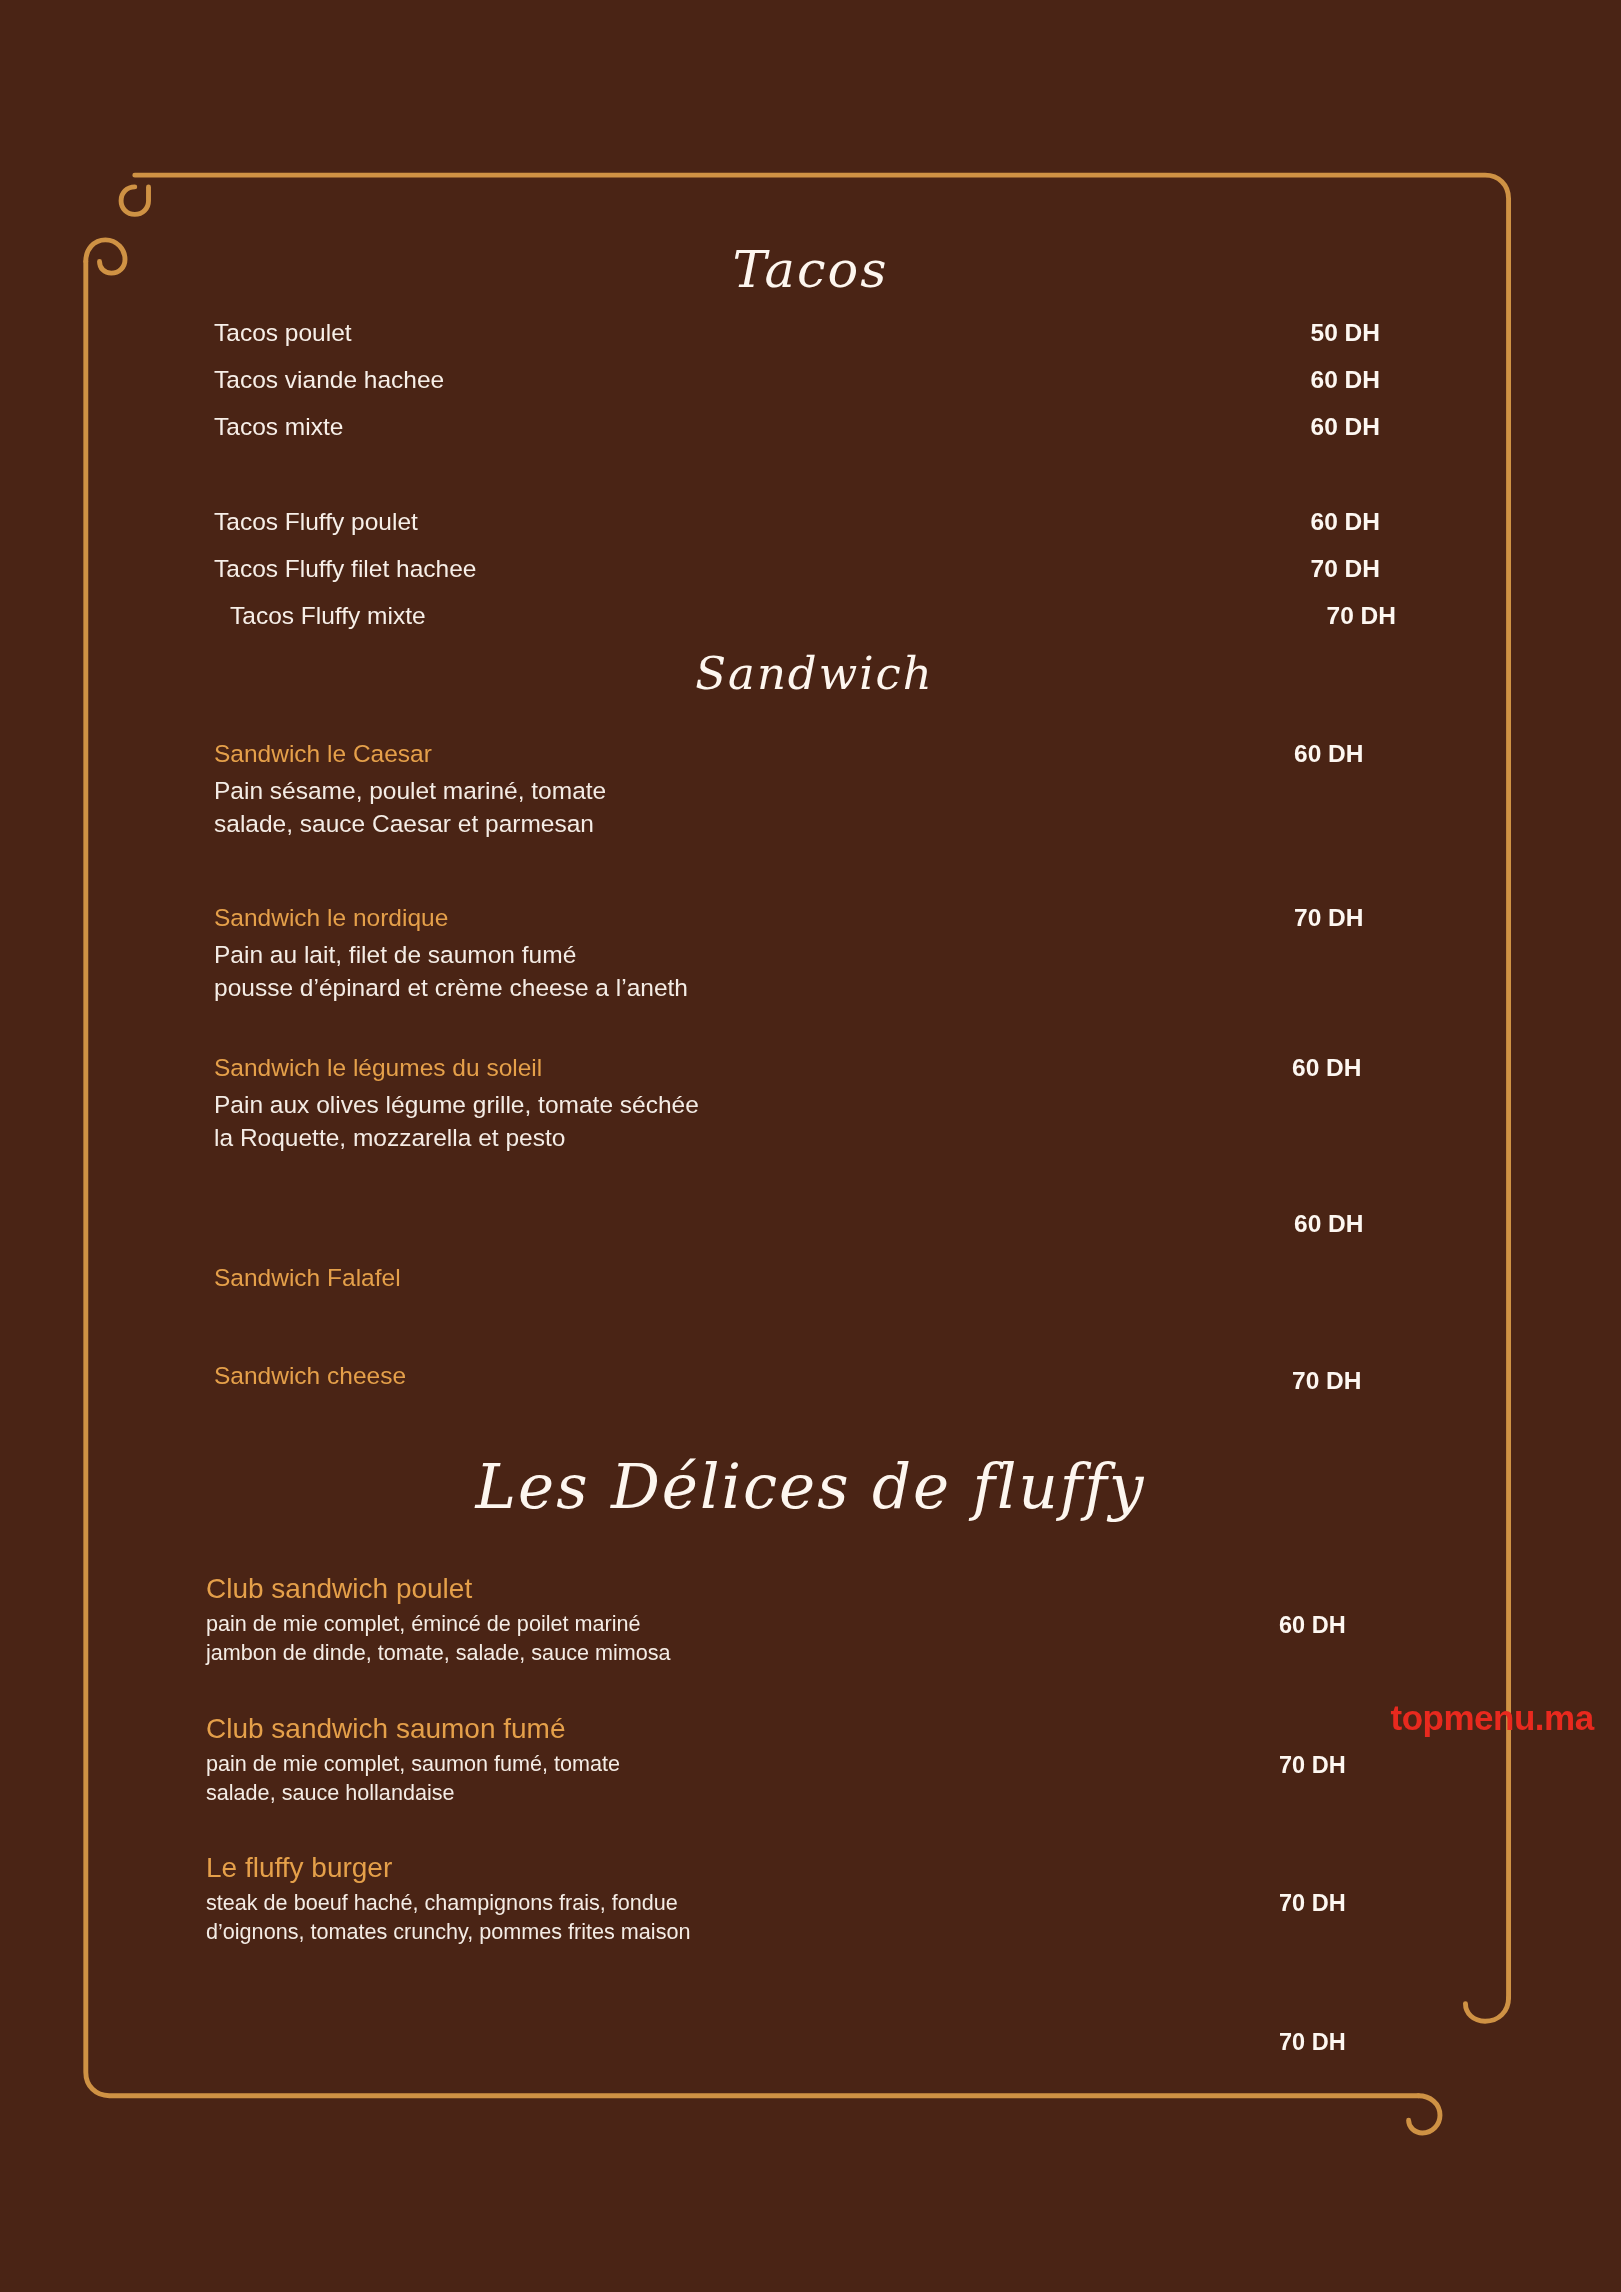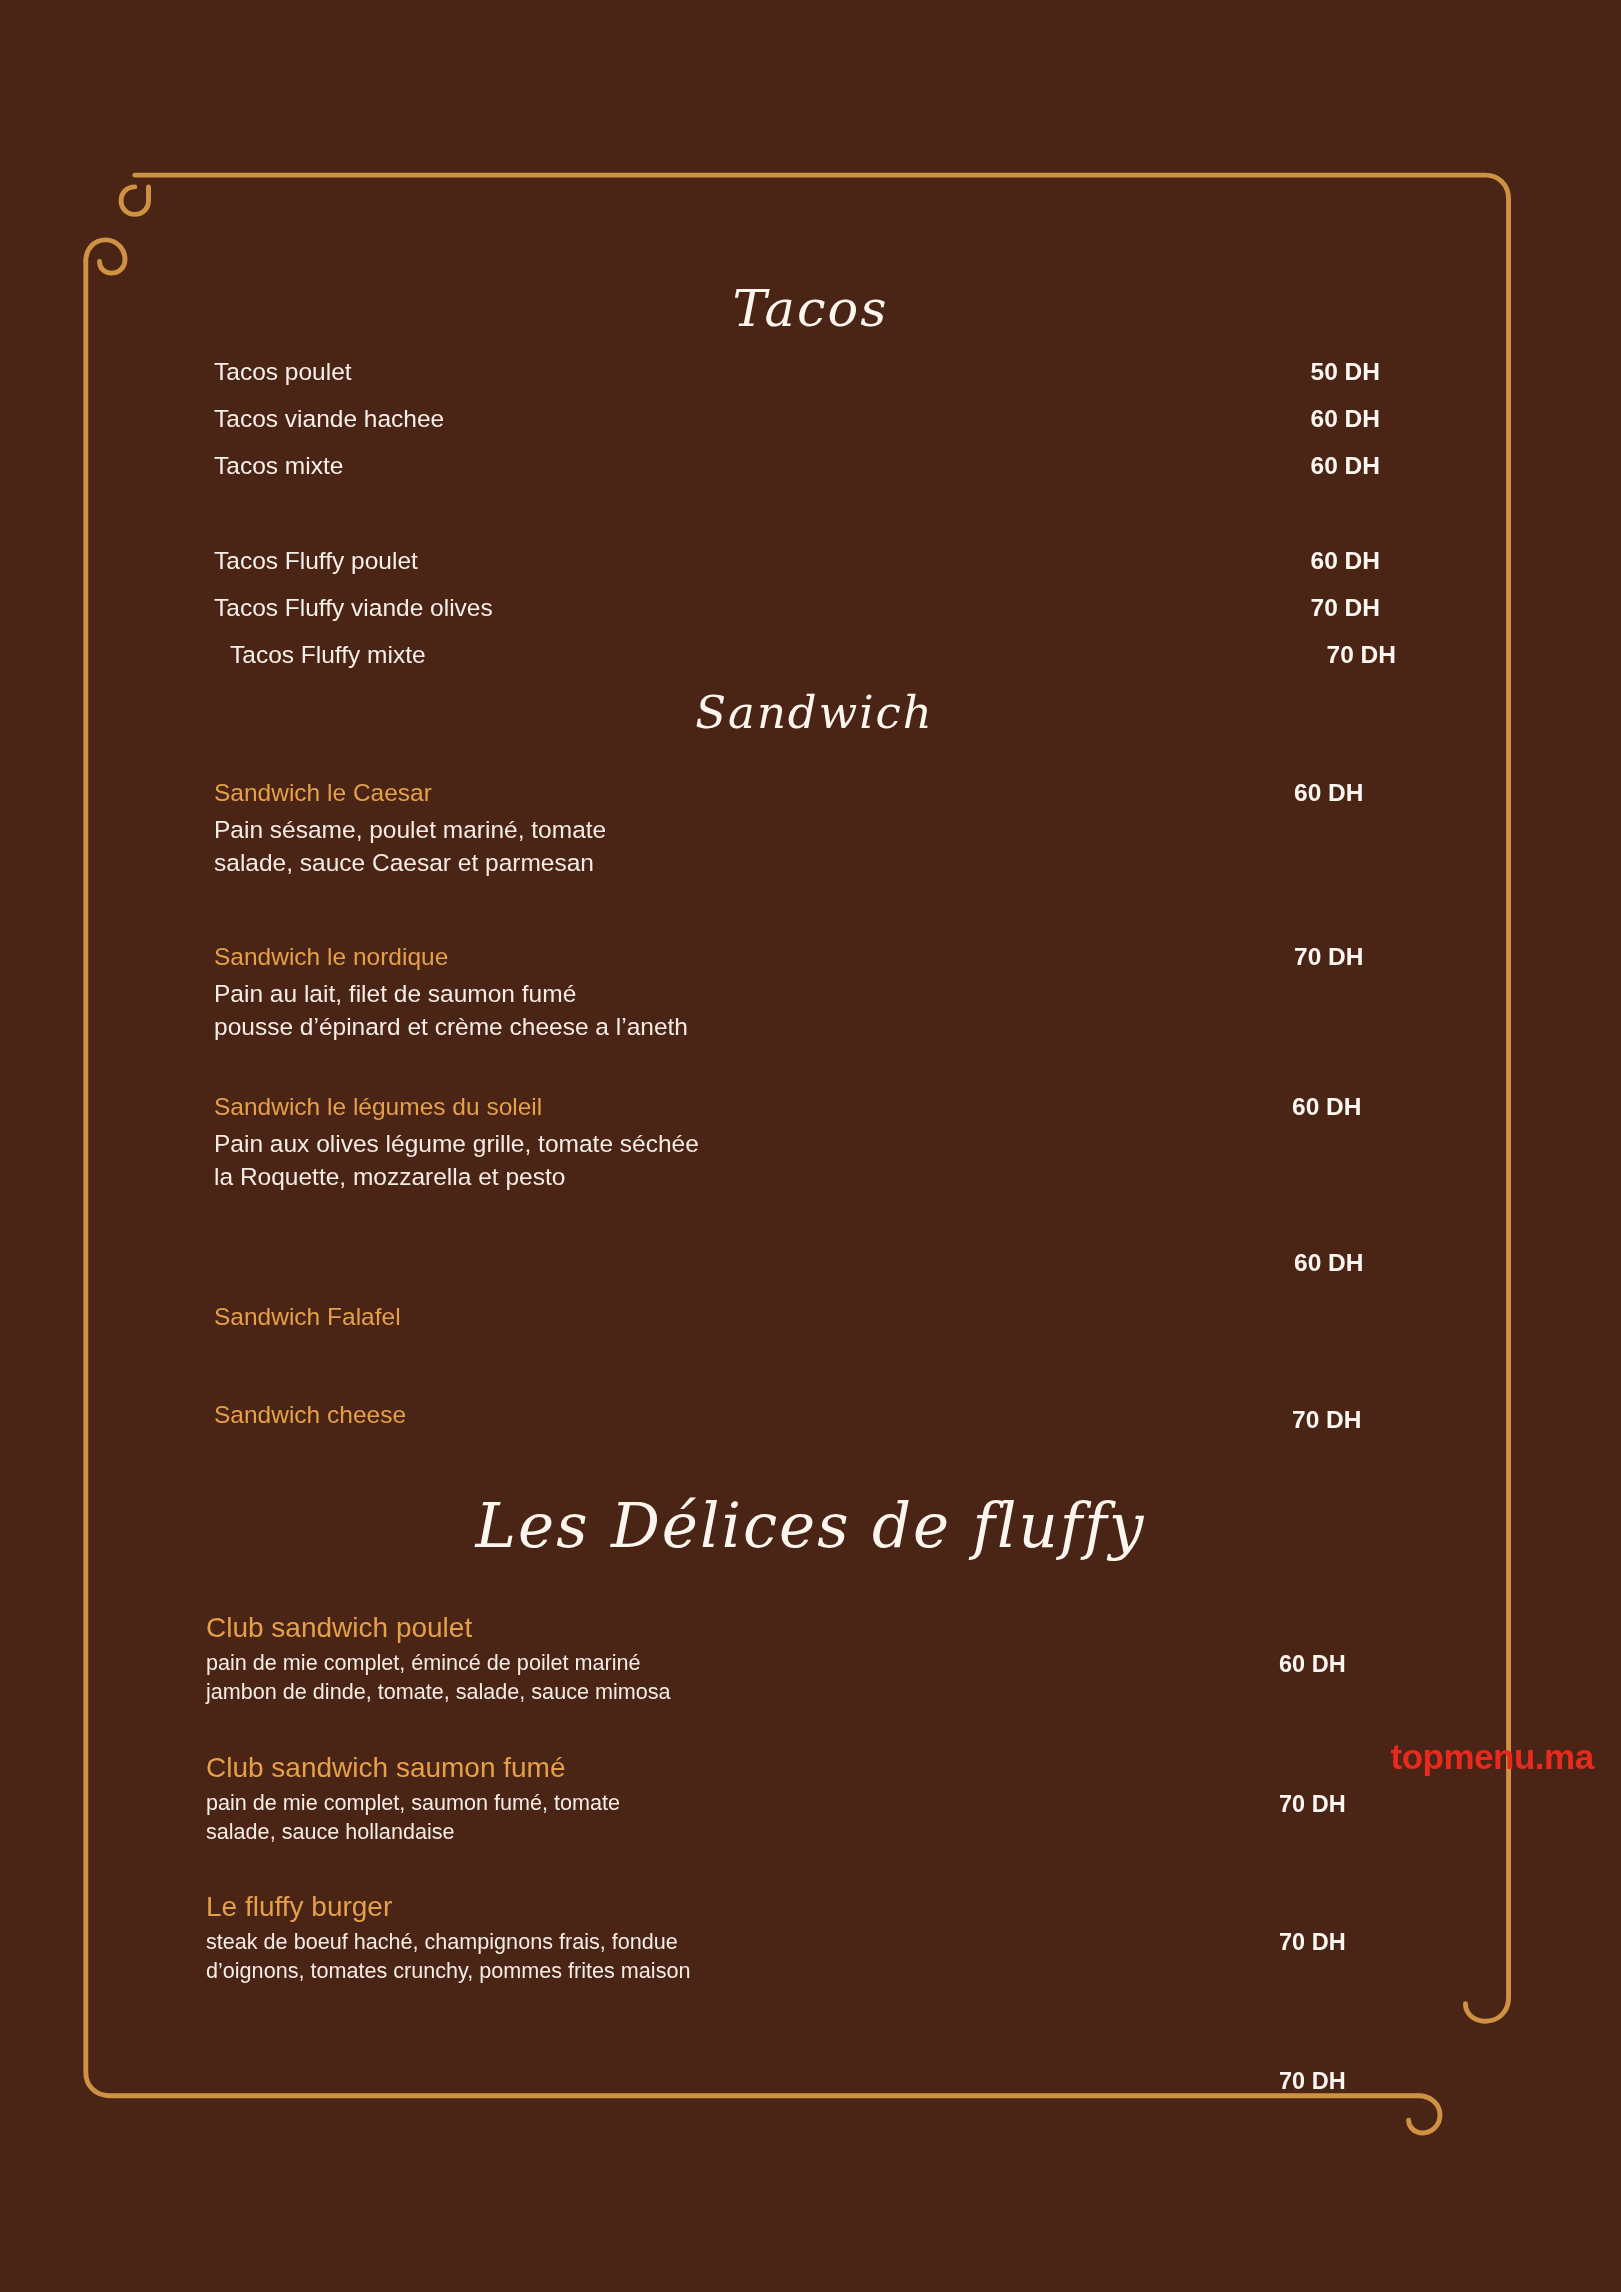--- a/index.html
+++ b/index.html
@@ -27,21 +27,20 @@
   }
   .frame svg { display: block; }
 
   
   .page {
     position: absolute;
     left: 0;
     top: 0;
     width: 1621px;
     height: 1760px;
-    margin-top: 39px;
   }
 
   .section-title {
     text-align: center;
     font-family: "DejaVu Serif", serif;
     font-style: italic;
     font-weight: 400;
     color: #fdf6ef;
     letter-spacing: 2px;
   }
@@ -164,21 +163,21 @@
   <div class="simple-row" style="left:214px; top:413px; width:1166px;">
     <span class="name">Tacos mixte</span>
     <span class="price">60 DH</span>
   </div>
 
   <div class="simple-row" style="left:214px; top:508px; width:1166px;">
     <span class="name">Tacos Fluffy poulet</span>
     <span class="price">60 DH</span>
   </div>
   <div class="simple-row" style="left:214px; top:555px; width:1166px;">
-    <span class="name">Tacos Fluffy viande olives</span>
+    <span class="name">Tacos Fluffy filet hachee</span>
     <span class="price">70 DH</span>
   </div>
   <div class="simple-row" style="left:230px; top:602px; width:1166px;">
     <span class="name">Tacos Fluffy mixte</span>
     <span class="price">70 DH</span>
   </div>
 
   <div class="section-title title-sandwich">Sandwich</div>
 
   <div class="item-block" style="left:214px; top:740px; width:931px;">

